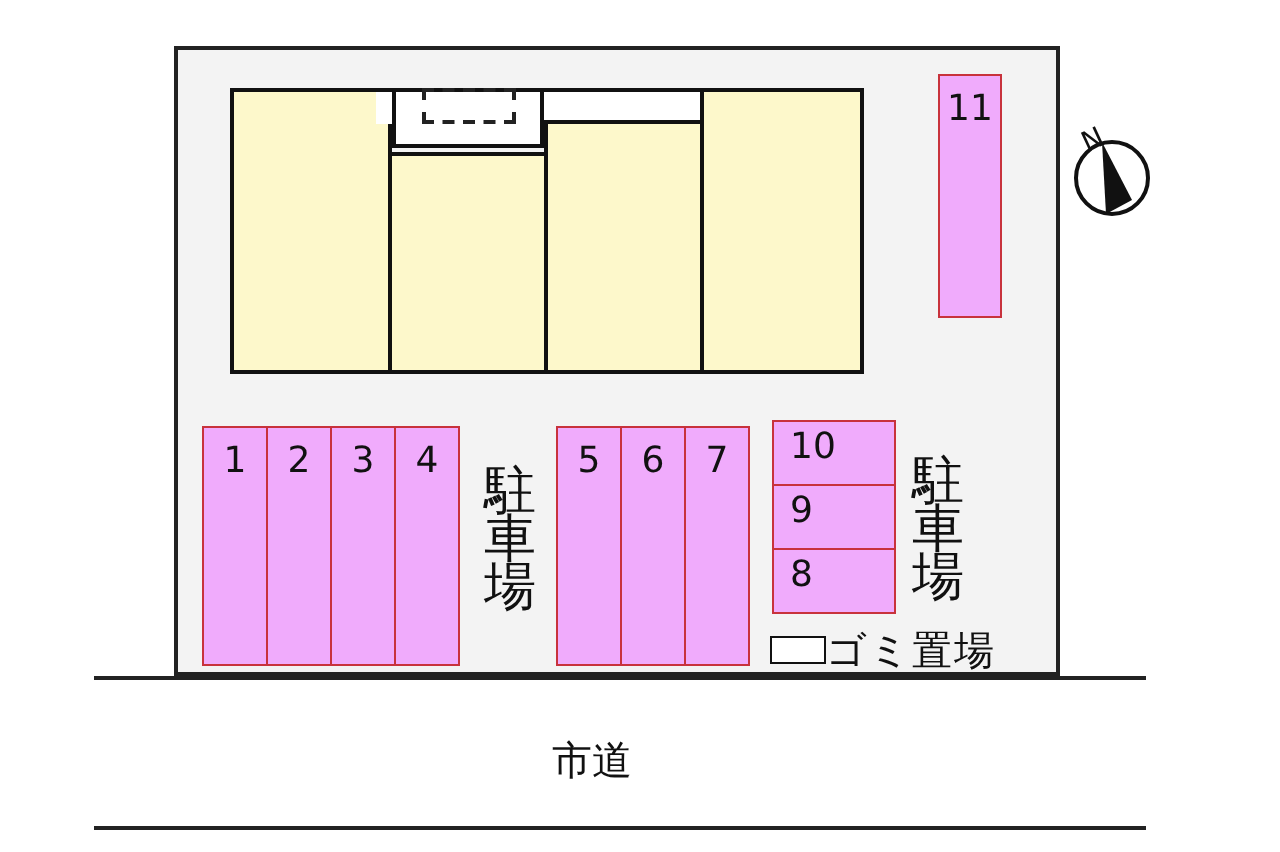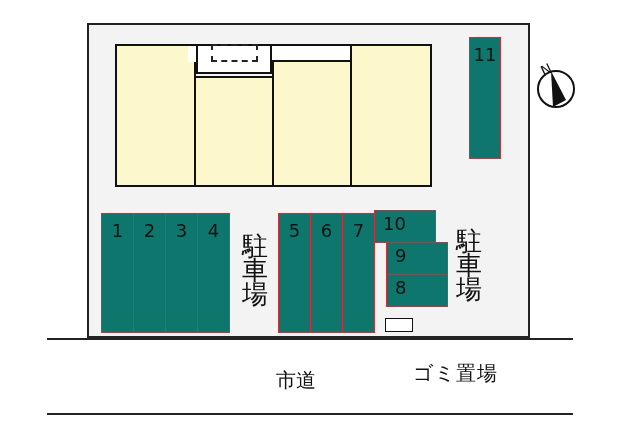--- a/index.html
+++ b/index.html
@@ -3,27 +3,27 @@
 <meta charset="utf-8">
 <style>
   html, body { margin:0; padding:0; background:#ffffff; }
   body { width:640px; height:426px; position:relative; overflow:hidden;
          font-family:"DejaVu Sans", sans-serif; }
   .abs { position:absolute; box-sizing:border-box; }
   .lot { left:87px; top:23px; width:443px; height:315px; background:#f3f3f3; border:2px solid #222; }
   .bldg { background:#fdf8cb; border:2px solid #111; }
   .white { background:#ffffff; }
   .dashed { border:2px dashed #222; background:transparent; }
-  .space { background:#0f766e; border:1.5px solid #c8323c;text-decoration:underline; }
+  .space { background:#f0abfc; border:1.5px solid #c8323c;text-decoration:underline; }
   .num { position:absolute; top:6px; left:0; right:0; text-align:center; font-size:18px; color:#111; }
   .hnum { position:absolute; left:8px; top:2px; font-size:18px; color:#111; }
   .vlabel { font-size:26px; color:#111; line-height:24px; width:24px; text-align:center; }
   .road { height:2px; background:#222; }
   .roadname { font-size:20px; color:#111; }
-  .gomi { font-size:20px; color:#111; letter-spacing:1px;margin-top:48px; }
+  .gomi { font-size:20px; color:#111; letter-spacing:1px; }
 </style>
 </head>
 <body>
 
 <div class="abs lot"></div>
 
 <div class="abs bldg" style="left:115px;top:44px;width:81px;height:143px;"></div>
 <div class="abs white" style="left:188px;top:44px;width:165px;height:18px;border-top:2px solid #111;"></div>
 <div class="abs bldg" style="left:194px;top:76px;width:80px;height:111px;"></div>
 <div class="abs bldg" style="left:272px;top:60px;width:80px;height:127px;"></div>
@@ -61,21 +61,21 @@
 <div class="abs space" style="left:278px;top:213px;width:33px;height:120px;">
     <span class="num">5</span>
   </div>
 <div class="abs space" style="left:310px;top:213px;width:33px;height:120px;">
     <span class="num">6</span>
   </div>
 <div class="abs space" style="left:342px;top:213px;width:33px;height:120px;">
     <span class="num">7</span>
   </div>
 
-<div class="abs space" style="left:374px;top:210px;width:62px;height:33px;">
+<div class="abs space" style="left:386px;top:210px;width:62px;height:33px;">
     <span class="hnum">10</span>
   </div>
 <div class="abs space" style="left:386px;top:242px;width:62px;height:33px;">
     <span class="hnum">9</span>
   </div>
 <div class="abs space" style="left:386px;top:274px;width:62px;height:33px;">
     <span class="hnum">8</span>
   </div>
 
 <div class="abs vlabel" style="left:456px;top:229px;">駐車場</div>

